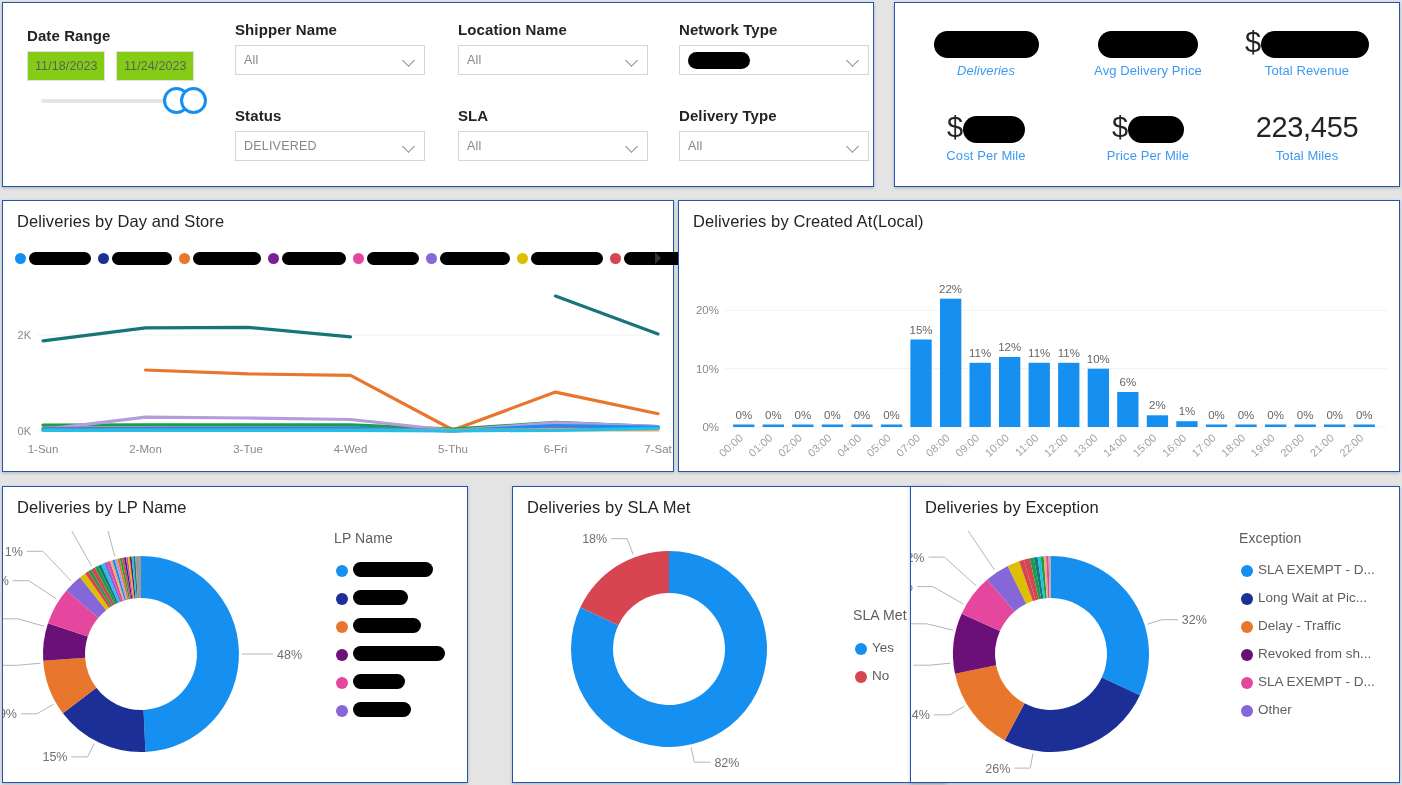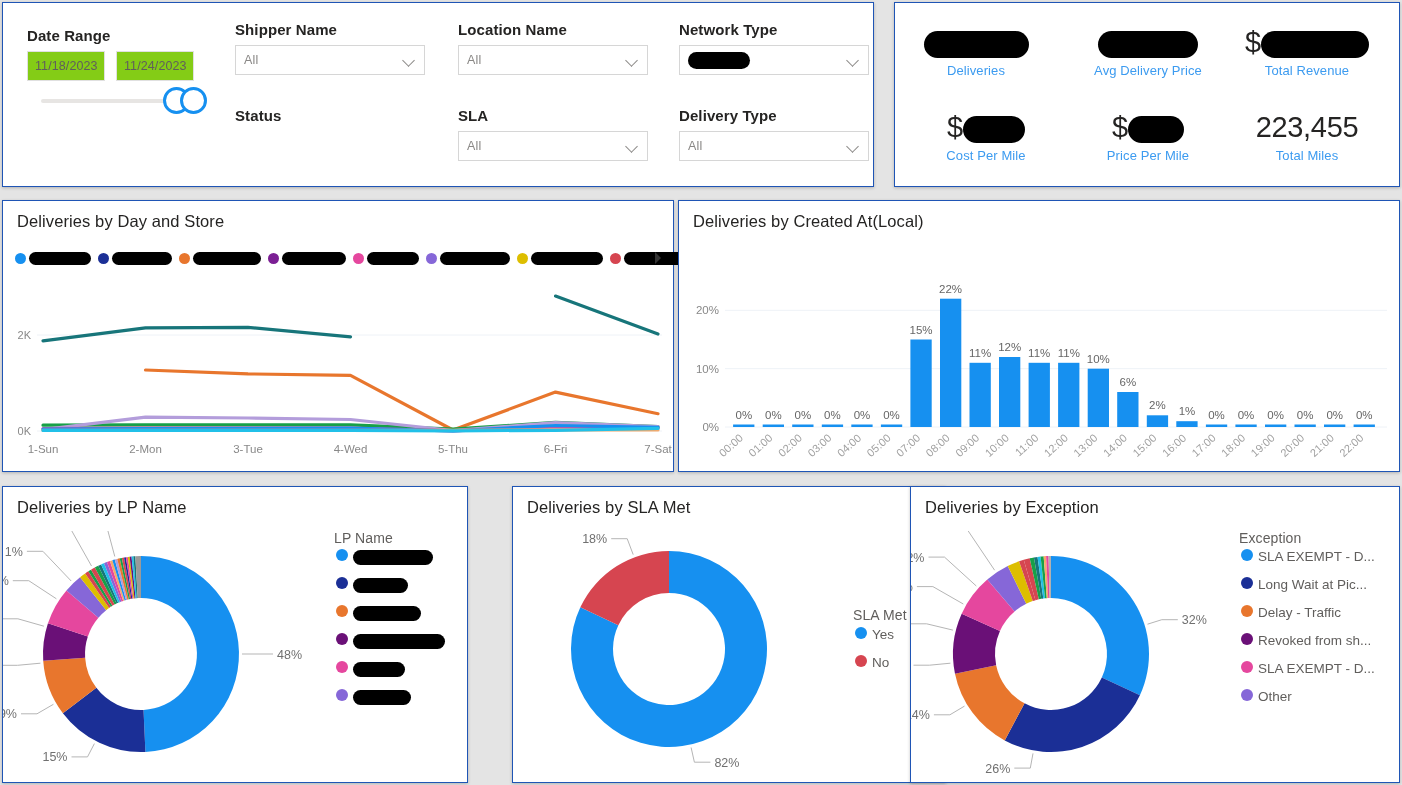--- a/index.html
+++ b/index.html
@@ -149,21 +149,21 @@
   #lp-card  { left: 2px;   top: 486px; width: 466px; height: 297px; }
   #sla-card { left: 472px; top: 486px; width: 434px; height: 297px; margin-left: 40px; }
   #exc-card { left: 910px; top: 486px; width: 490px; height: 297px; }
 
   .legend-title {
     position: absolute;
     font-size: 14px; color: #605e5c;
     letter-spacing: .1px;
   }
   .dl-item {
-    display: flex; align-items: flex-start; gap: 5px;
+    display: flex; align-items: flex-end; gap: 5px;
     font-size: 13.5px; color: #605e5c;
     white-space: nowrap;
     height: 28px;
   }
   .dl-dot { width: 12px; height: 12px; border-radius: 50%; flex: none; }
   .dl-item .redact { height: 15px; border-radius: 9px; }
   svg { display: block; }
   text { font-family: "Liberation Sans", sans-serif; }
 </style>
 </head>
@@ -194,36 +194,40 @@
       <span class="chev"></span>
     </div>
 
     <div class="fp-label" style="left:676px; top:18px;">Network Type</div>
     <div class="fp-select" style="left:676px; top:42px;">
       <span class="val"><span class="redact" style="width:62px"></span></span>
       <span class="chev"></span>
     </div>
 
     <div class="fp-label" style="left:232px; top:104px;">Status</div>
+    <div class="fp-select" style="left:232px; top:128px;">
+      <span class="val">DELIVERED</span>
+      <span class="chev"></span>
+    </div>
 
     <div class="fp-label" style="left:455px; top:104px;">SLA</div>
     <div class="fp-select" style="left:455px; top:128px;">
       <span class="val">All</span>
       <span class="chev"></span>
     </div>
 
     <div class="fp-label" style="left:676px; top:104px;">Delivery Type</div>
     <div class="fp-select" style="left:676px; top:128px;">
       <span class="val">All</span>
       <span class="chev"></span>
     </div>
   </div>
 
   <div class="card" id="kpi-panel">
-    <div class="kpi" style="left:0;  top:22px;">
+    <div class="kpi" style="left:10px;  top:22px;font-style:italic;">
       <div class="kpi-value"><span class="redact" style="width:105px"></span></div>
       <div class="kpi-label">Deliveries</div>
     </div>
     <div class="kpi" style="left:172px; top:22px;">
       <div class="kpi-value"><span class="redact" style="width:100px"></span></div>
       <div class="kpi-label">Avg Delivery Price</div>
     </div>
     <div class="kpi" style="left:331px; top:22px;">
       <div class="kpi-value"><span>$</span><span class="redact" style="width:108px"></span></div>
       <div class="kpi-label">Total Revenue</div>

